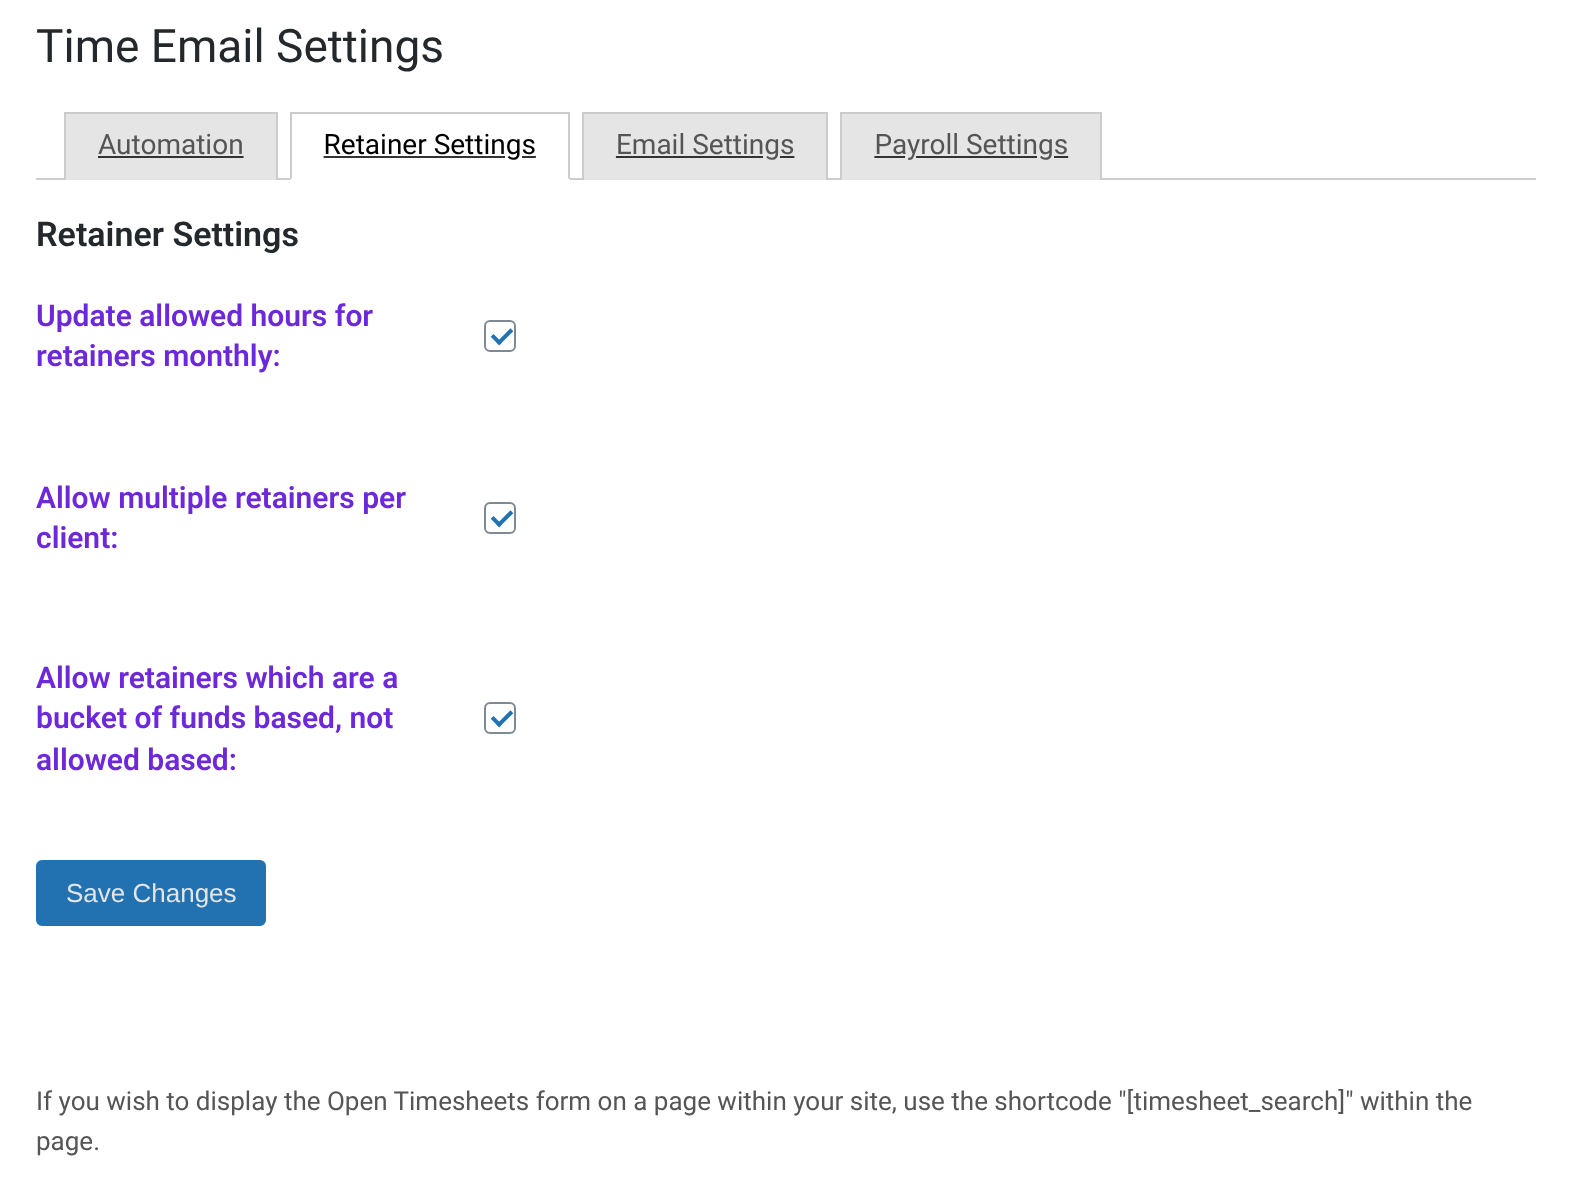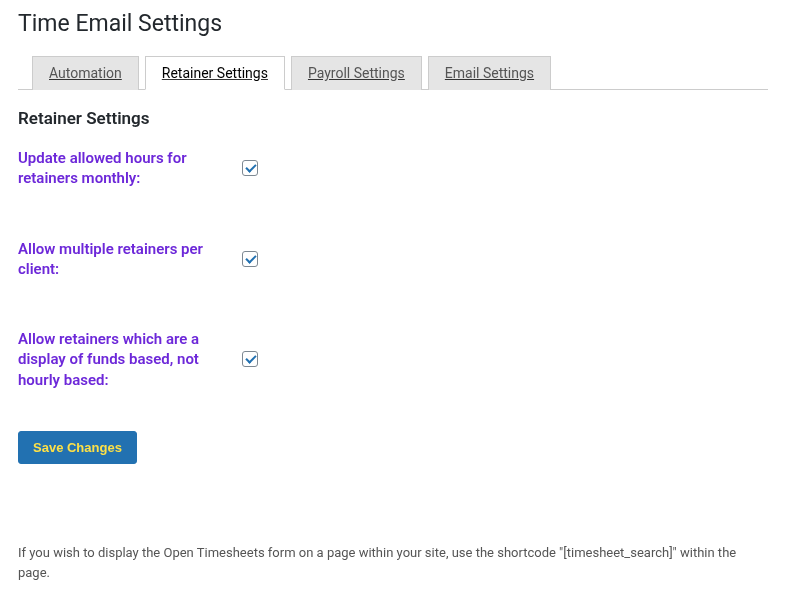--- a/index.html
+++ b/index.html
@@ -82,70 +82,69 @@
       top: 1px;
       width: 4px;
       height: 8px;
       border: solid #2271b1;
       border-width: 0 2px 2px 0;
       transform: rotate(45deg);
     }
     .save-button {
       background: #2271b1;
       border: 1px solid #2271b1;
-      color: #fde047;
+      color: #e5e5e5;
       font-size: 13px;
       padding: 8px 14px;
       border-radius: 3px;
       cursor: pointer;
       margin-top: -12px;
       margin-bottom: 60px;
-      font-weight: bold;
     }
     .help-text {
       font-size: 13px;
       color: #555;
       line-height: 1.5;
     }
     .help-text p {
       margin: 0 0 16px 0;
     }
   </style>
 </head>
 <body>
 
 
 
 <h1 class="page-title">Time Email Settings</h1>
 
 <div class="nav-tabs">
   <div class="nav-tab">Automation</div>
   <div class="nav-tab active">Retainer Settings</div>
+  <div class="nav-tab">Email Settings</div>
   <div class="nav-tab">Payroll Settings</div>
-  <div class="nav-tab">Email Settings</div>
 </div>
 
 <h2 class="section-title">Retainer Settings</h2>
 
 <div class="form-row">
   <div class="form-label">Update allowed hours for retainers monthly:</div>
   <div class="checkbox-wrap">
     <input type="checkbox" class="wp-checkbox" checked="" style="">
   </div>
 </div>
 
 <div class="form-row">
   <div class="form-label">Allow multiple retainers per client:</div>
   <div class="checkbox-wrap">
     <input type="checkbox" class="wp-checkbox" checked="" style="">
   </div>
 </div>
 
 <div class="form-row">
-  <div class="form-label">Allow retainers which are a display of funds based, not hourly based:</div>
+  <div class="form-label">Allow retainers which are a bucket of funds based, not allowed based:</div>
   <div class="checkbox-wrap">
     <input type="checkbox" class="wp-checkbox" checked="" style="">
   </div>
 </div>
 
 <button class="save-button">Save Changes</button>
 
 <div class="help-text">
   <p>
     <br>

